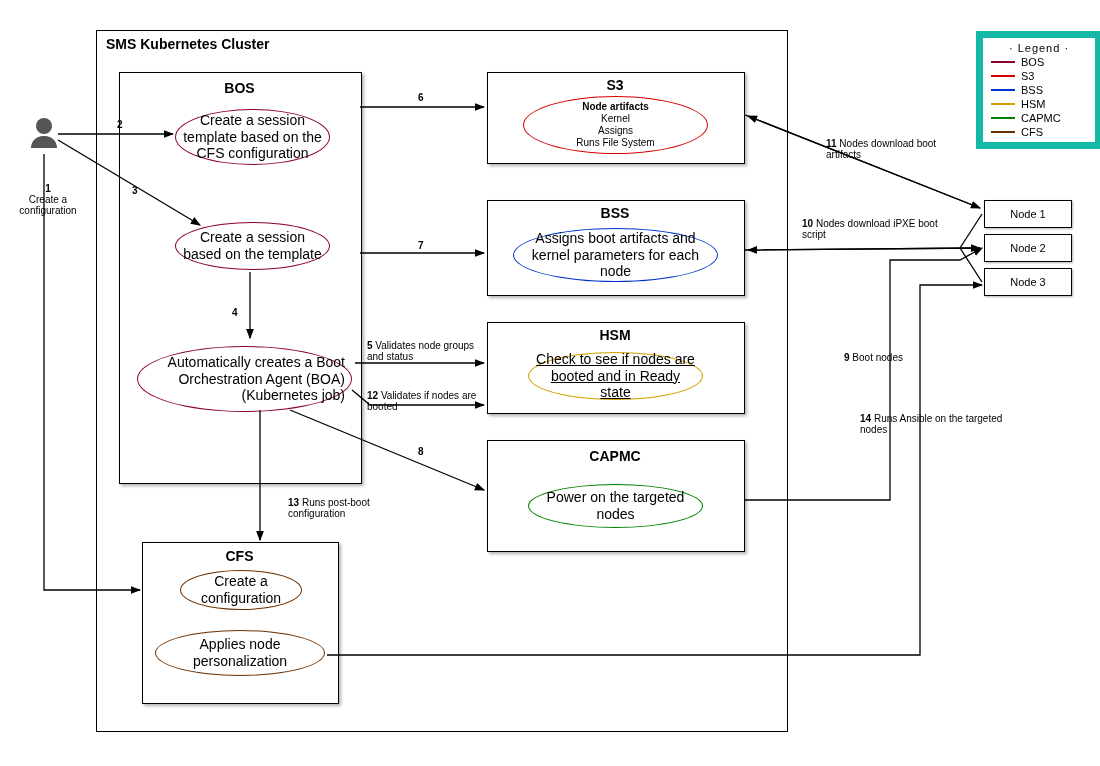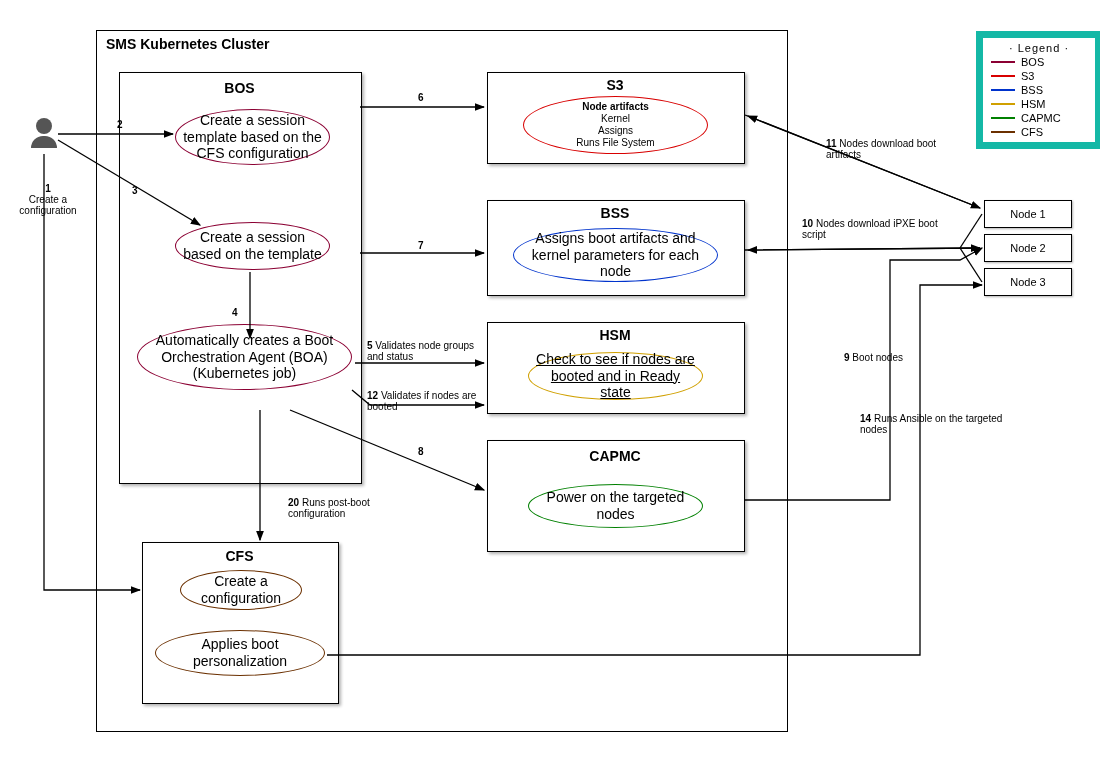--- a/index.html
+++ b/index.html
@@ -95,21 +95,21 @@
 </div>
 
 <div class="abs comp-box" style="left:119px; top:72px; width:241px; height:410px;"></div>
 <div class="abs comp-title" style="left:119px; top:80px; width:241px;">BOS</div>
 <div class="abs ellipse bos-c" style="left:175px; top:109px; width:155px; height:56px;">
   <span>Create a session template based on the CFS configuration</span>
 </div>
 <div class="abs ellipse bos-c" style="left:175px; top:222px; width:155px; height:48px;">
   <span>Create a session based on the template</span>
 </div>
-<div class="abs ellipse bos-c" style="left:137px; top:324px; width:215px; height:66px;">
+<div class="abs ellipse bos-c" style="left:137px; top:346px; width:215px; height:66px;text-align:right;">
   <span>Automatically creates a Boot Orchestration Agent (BOA) (Kubernetes job)</span>
 </div>
 
 <div class="abs comp-box" style="left:487px; top:72px; width:256px; height:90px;"></div>
 <div class="abs comp-title" style="left:487px; top:77px; width:256px;">S3</div>
 <div class="abs ellipse s3-c" style="left:523px; top:96px; width:185px; height:58px; font-size:10px;">
   <b>Node artifacts</b>
   <span>Kernel</span>
   <span>Assigns</span>
   <span>Runs File System</span>
@@ -132,21 +132,21 @@
 <div class="abs ellipse capmc-c" style="left:528px; top:484px; width:175px; height:44px;">
   <span>Power on the targeted nodes</span>
 </div>
 
 <div class="abs comp-box" style="left:142px; top:542px; width:195px; height:160px;"></div>
 <div class="abs comp-title" style="left:142px; top:548px; width:195px;">CFS</div>
 <div class="abs ellipse cfs-c" style="left:180px; top:570px; width:122px; height:40px;">
   <span>Create a configuration</span>
 </div>
 <div class="abs ellipse cfs-c" style="left:155px; top:630px; width:170px; height:46px;">
-  <span>Applies boot personalization</span>
+  <span>Applies node personalization</span>
 </div>
 
 <div class="abs node-box" style="left:984px; top:200px; width:86px; height:26px;">Node 1</div>
 <div class="abs node-box" style="left:984px; top:234px; width:86px; height:26px;">Node 2</div>
 <div class="abs node-box" style="left:984px; top:268px; width:86px; height:26px;">Node 3</div>
 
 <div class="abs legend-box" style="left:976px; top:31px; width:96px;">
   <div class="legend-title">
     · <span>Legend</span> ·
   </div>
@@ -194,21 +194,21 @@
 <div class="abs label" style="left:802px; top:218px; width:140px;">
   <b>10</b> <span>Nodes download iPXE boot script</span>
 </div>
 <div class="abs label" style="left:826px; top:138px; width:140px;">
   <b>11</b> <span>Nodes download boot artifacts</span>
 </div>
 <div class="abs label" style="left:367px; top:390px; width:110px;">
   <b>12</b> <span>Validates if nodes are booted</span>
 </div>
 <div class="abs label" style="left:288px; top:497px; width:100px;">
-  <b>20</b> <span>Runs post-boot configuration</span>
+  <b>13</b> <span>Runs post-boot configuration</span>
 </div>
 <div class="abs label" style="left:860px; top:413px; width:150px;">
   <b>14</b> <span>Runs Ansible on the targeted nodes</span>
 </div>
 
 <svg class="arrows" width="1100" height="766">
   <defs>
     <marker id="ah" markerWidth="8" markerHeight="8" refX="7" refY="3" orient="auto">
       <path d="M0,0 L8,3 L0,6 Z" fill="#000"></path>
     </marker>

